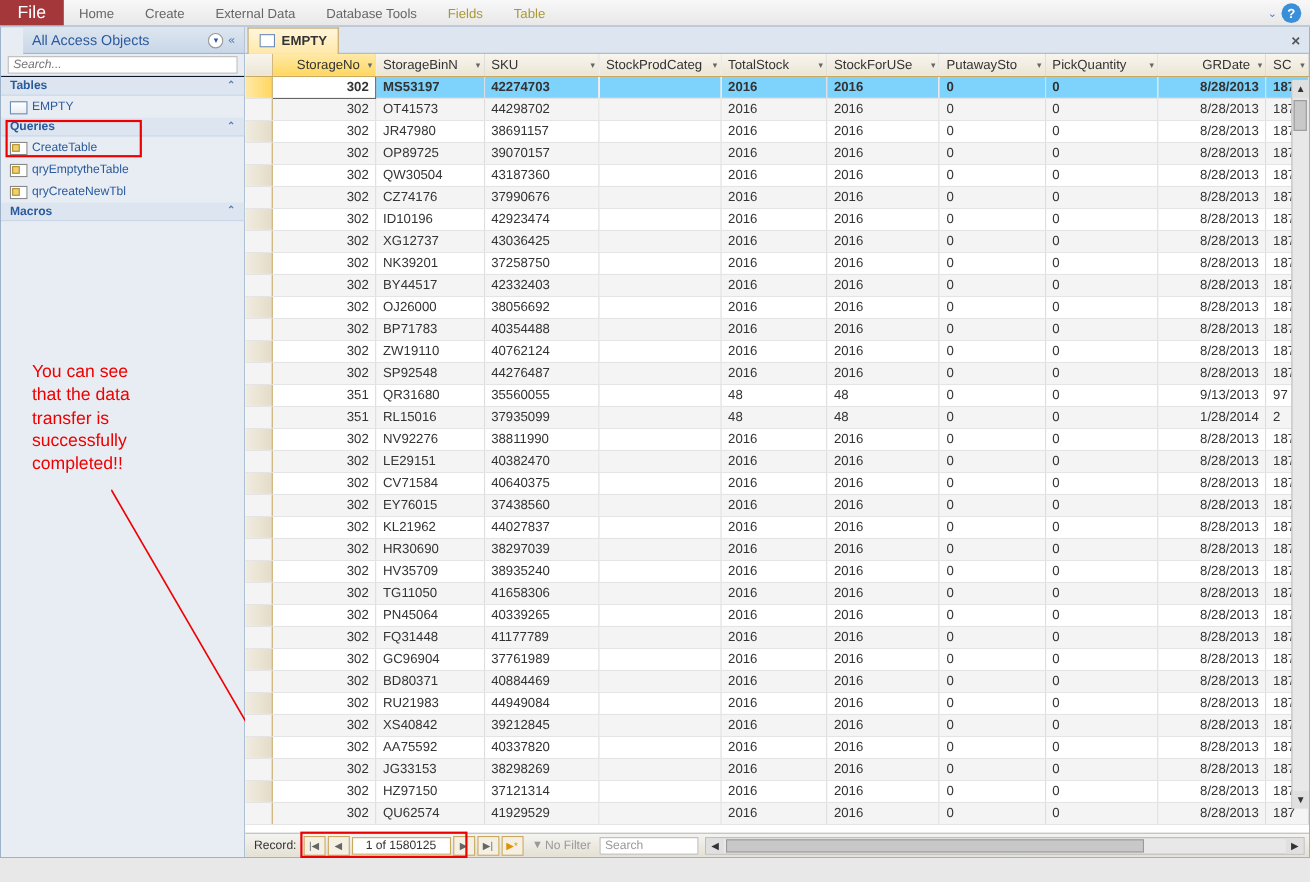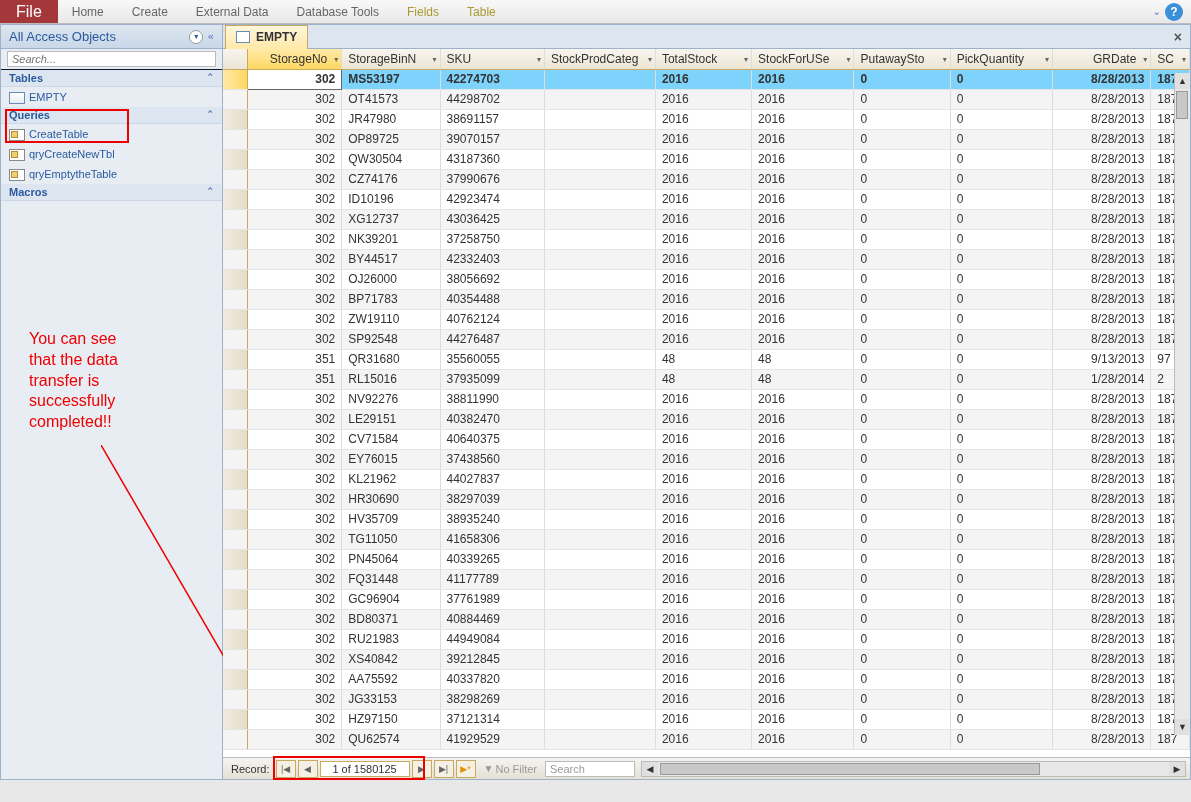--- a/index.html
+++ b/index.html
@@ -11,21 +11,21 @@
 .ribbon-tab { color: #666; padding: 0 14px; height: 100%; display: flex; align-items: center; cursor: pointer; font-size: 12px; }
 .ribbon-tab.ctx { color: #a93; }
 .ribbon-right { margin-left: auto; display: flex; align-items: center; padding-right: 8px; gap: 4px; }
 .help-icon { width: 18px; height: 18px; background: #3a8fd9; border-radius: 50%; color: #fff; display: flex; align-items: center; justify-content: center; font-weight: bold; font-size: 12px; cursor: pointer; }
 
 
 .content { display: flex; height: 756px; border: 1px solid #9db2c9; background: #fff; }
 
 
 .nav-pane { width: 222px; background: #e8edf3; border-right: 1px solid #9db2c9; display: flex; flex-direction: column; position: relative; }
-.nav-header { background: linear-gradient(#dde6f0, #c9d7e8); border-bottom: 1px solid #9db2c9; padding: 4px 8px; display: flex; align-items: center; justify-content: space-between; color: #2a5a9e; }
+.nav-header { background: linear-gradient(#dde6f0, #c9d7e8); border-bottom: 1px solid #9db2c9; padding: 4px 8px; display: flex; align-items: center; justify-content: space-between; color: #2a5a9e; margin-left: 20px; }
 .nav-header-text { font-size: 13px; }
 .nav-dropdown-icon { width: 14px; height: 14px; background: #fff; border: 1px solid #999; border-radius: 50%; display: flex; align-items: center; justify-content: center; font-size: 8px; }
 .nav-search { padding: 2px 6px; border-bottom: 1px solid #0f172a; }
 .nav-search input { width: 100%; border: 1px solid #bbb; padding: 1px 4px; font-style: italic; font-size: 11px; font-family: inherit; }
 .nav-group-header { background: #dde6f0; padding: 2px 8px; color: #2a5a9e; font-weight: bold; border-bottom: 1px solid #c9d7e8; display: flex; justify-content: space-between; }
 .nav-item { padding: 4px 8px 4px 28px; color: #2a5a9e; cursor: pointer; position: relative; }
 .nav-item-icon { width: 16px; height: 12px; position: absolute; left: 8px; top: 5px; }
 .icon-table { background: linear-gradient(#fff, #e8edf3); border: 1px solid #6a8ab8; }
 .icon-query { background: #fff; border: 1px solid #888; }
 .icon-query::before { content: ""; position: absolute; left: 1px; top: 1px; width: 5px; height: 5px; background: #f0d070; border: 1px solid #b09030; }
@@ -133,25 +133,25 @@
     <div class="nav-group-header">
       <span>Queries</span>
       <span class="collapse-icon">⌃</span>
     </div>
     <div class="nav-item">
       <span class="nav-item-icon icon-query"></span>
       <span>CreateTable</span>
     </div>
     <div class="nav-item">
       <span class="nav-item-icon icon-query"></span>
-      <span>qryCreateNewTbl</span>
+      <span>qryEmptytheTable</span>
     </div>
     <div class="nav-item">
       <span class="nav-item-icon icon-query"></span>
-      <span>qryEmptytheTable</span>
+      <span>qryCreateNewTbl</span>
     </div>
     <div class="nav-group-header">
       <span>Macros</span>
       <span class="collapse-icon">⌃</span>
     </div>
 
     <div class="red-box-tables"></div>
     <div class="annotation" style="white-space:pre-line;">You can see
 that the data
 transfer is

